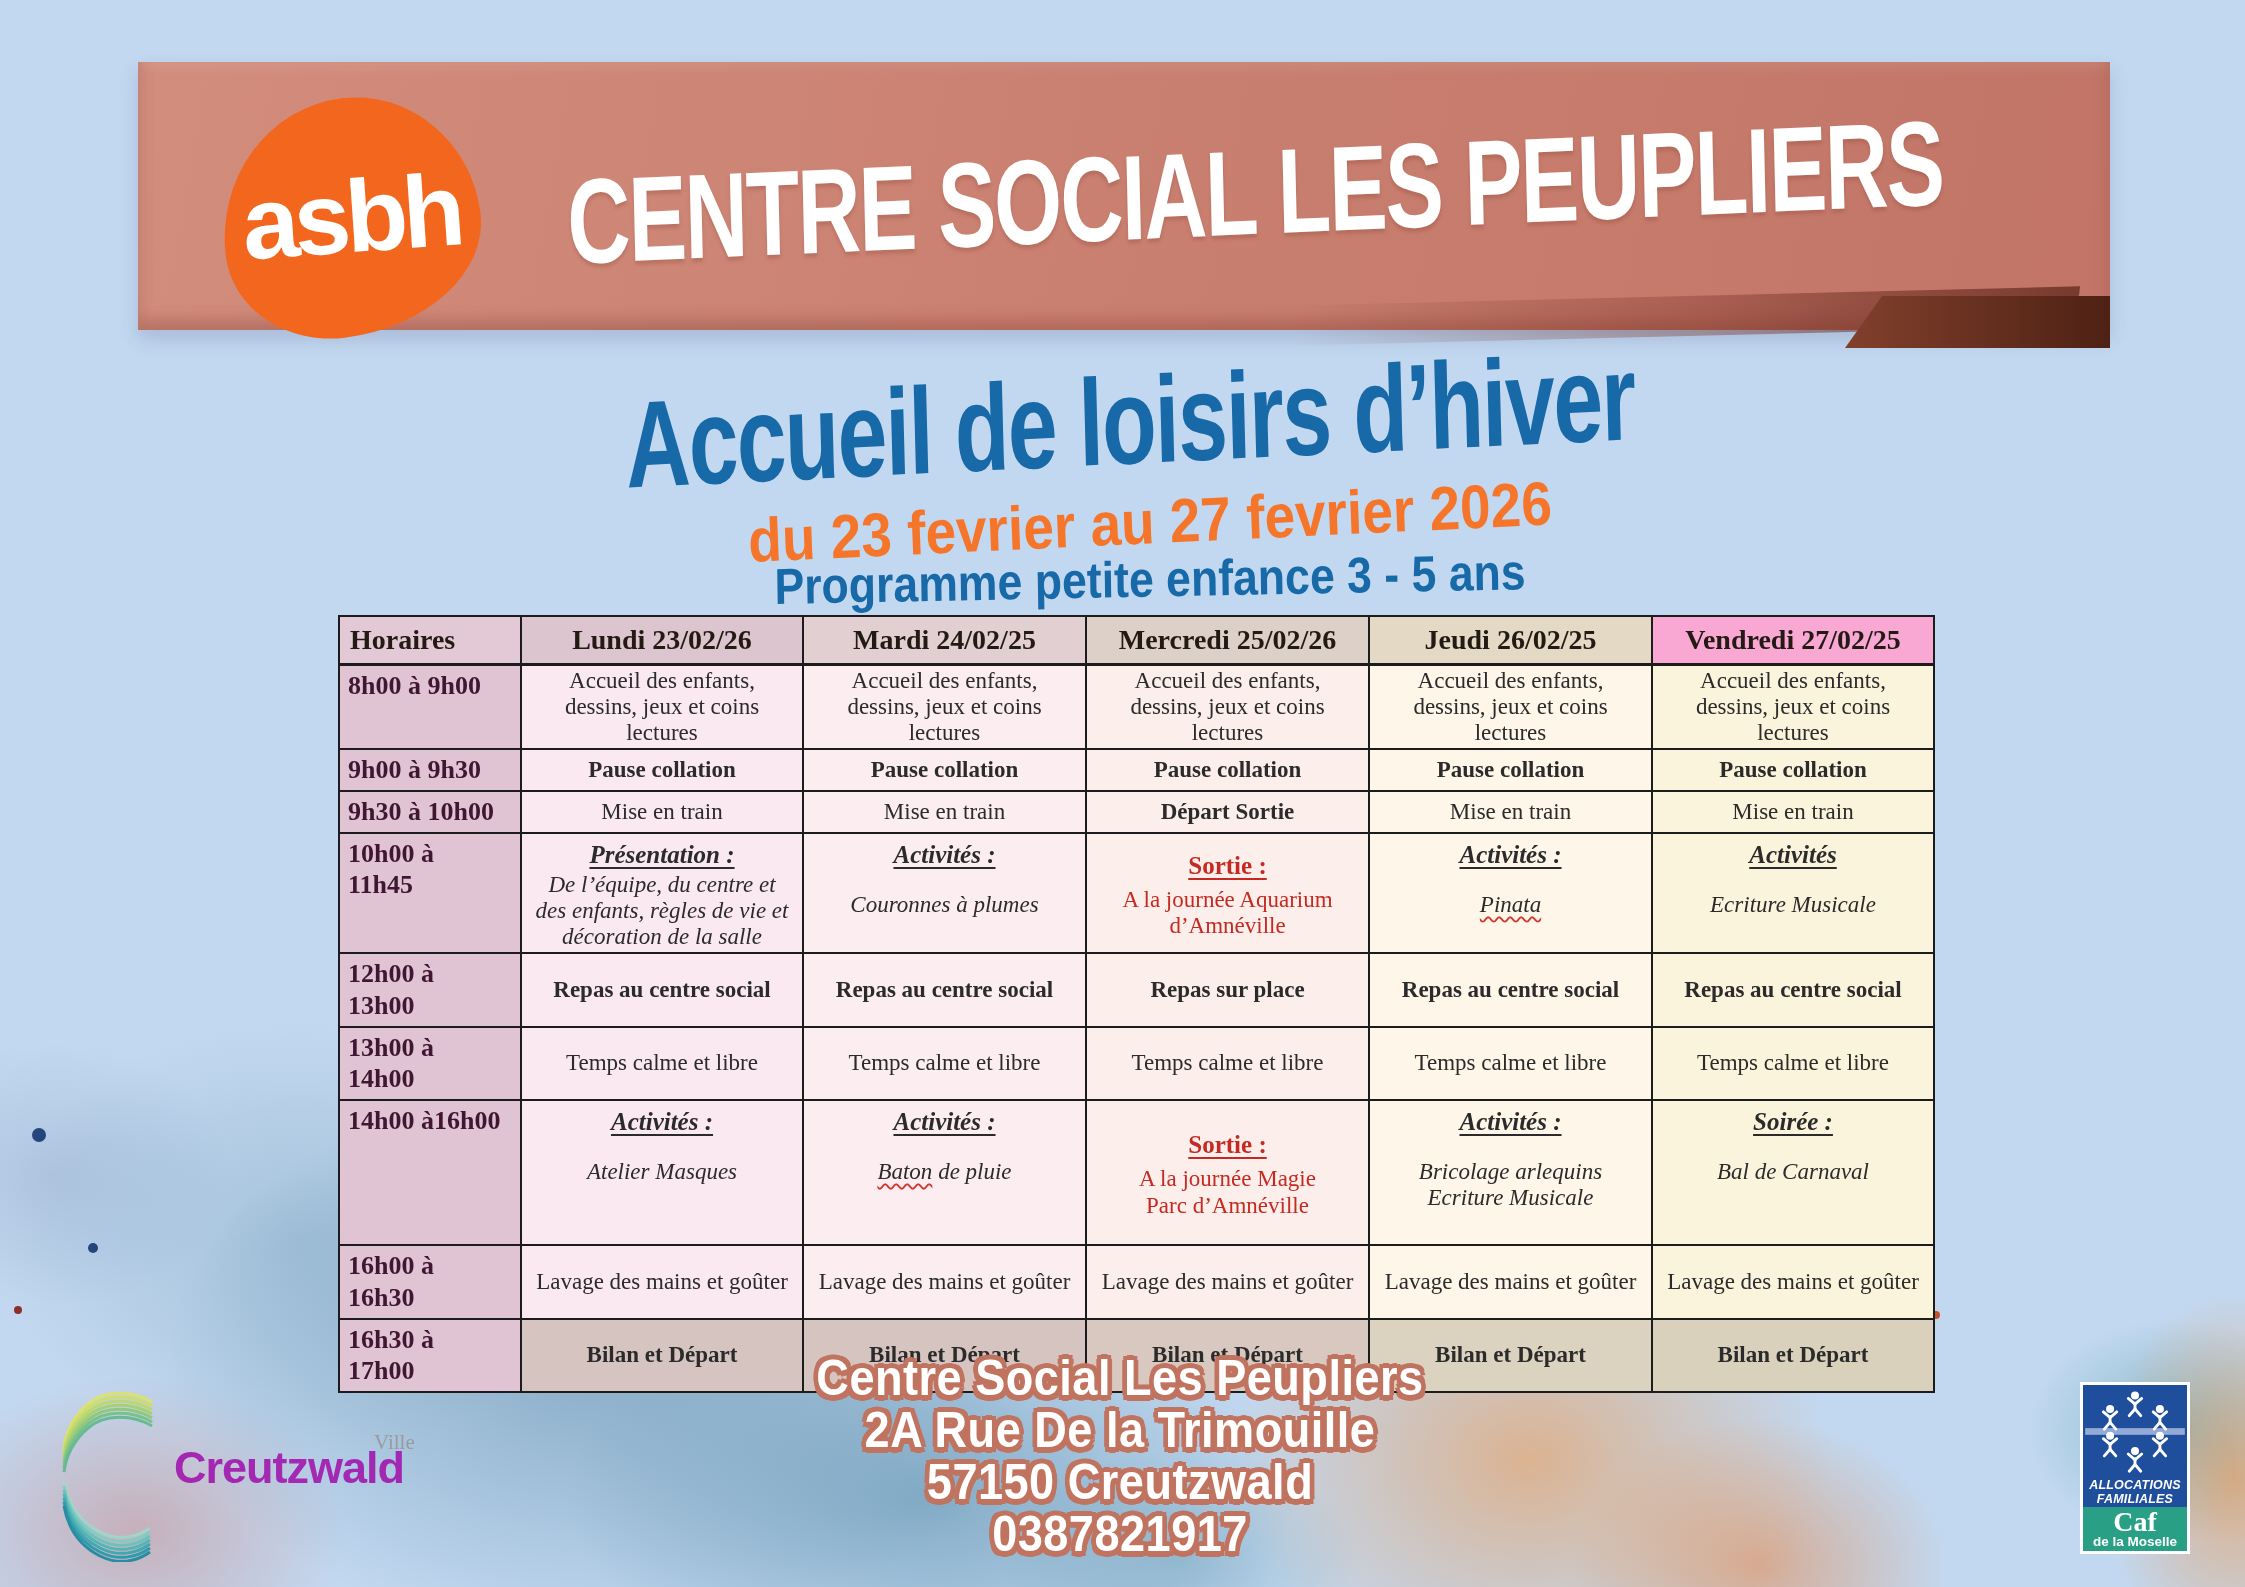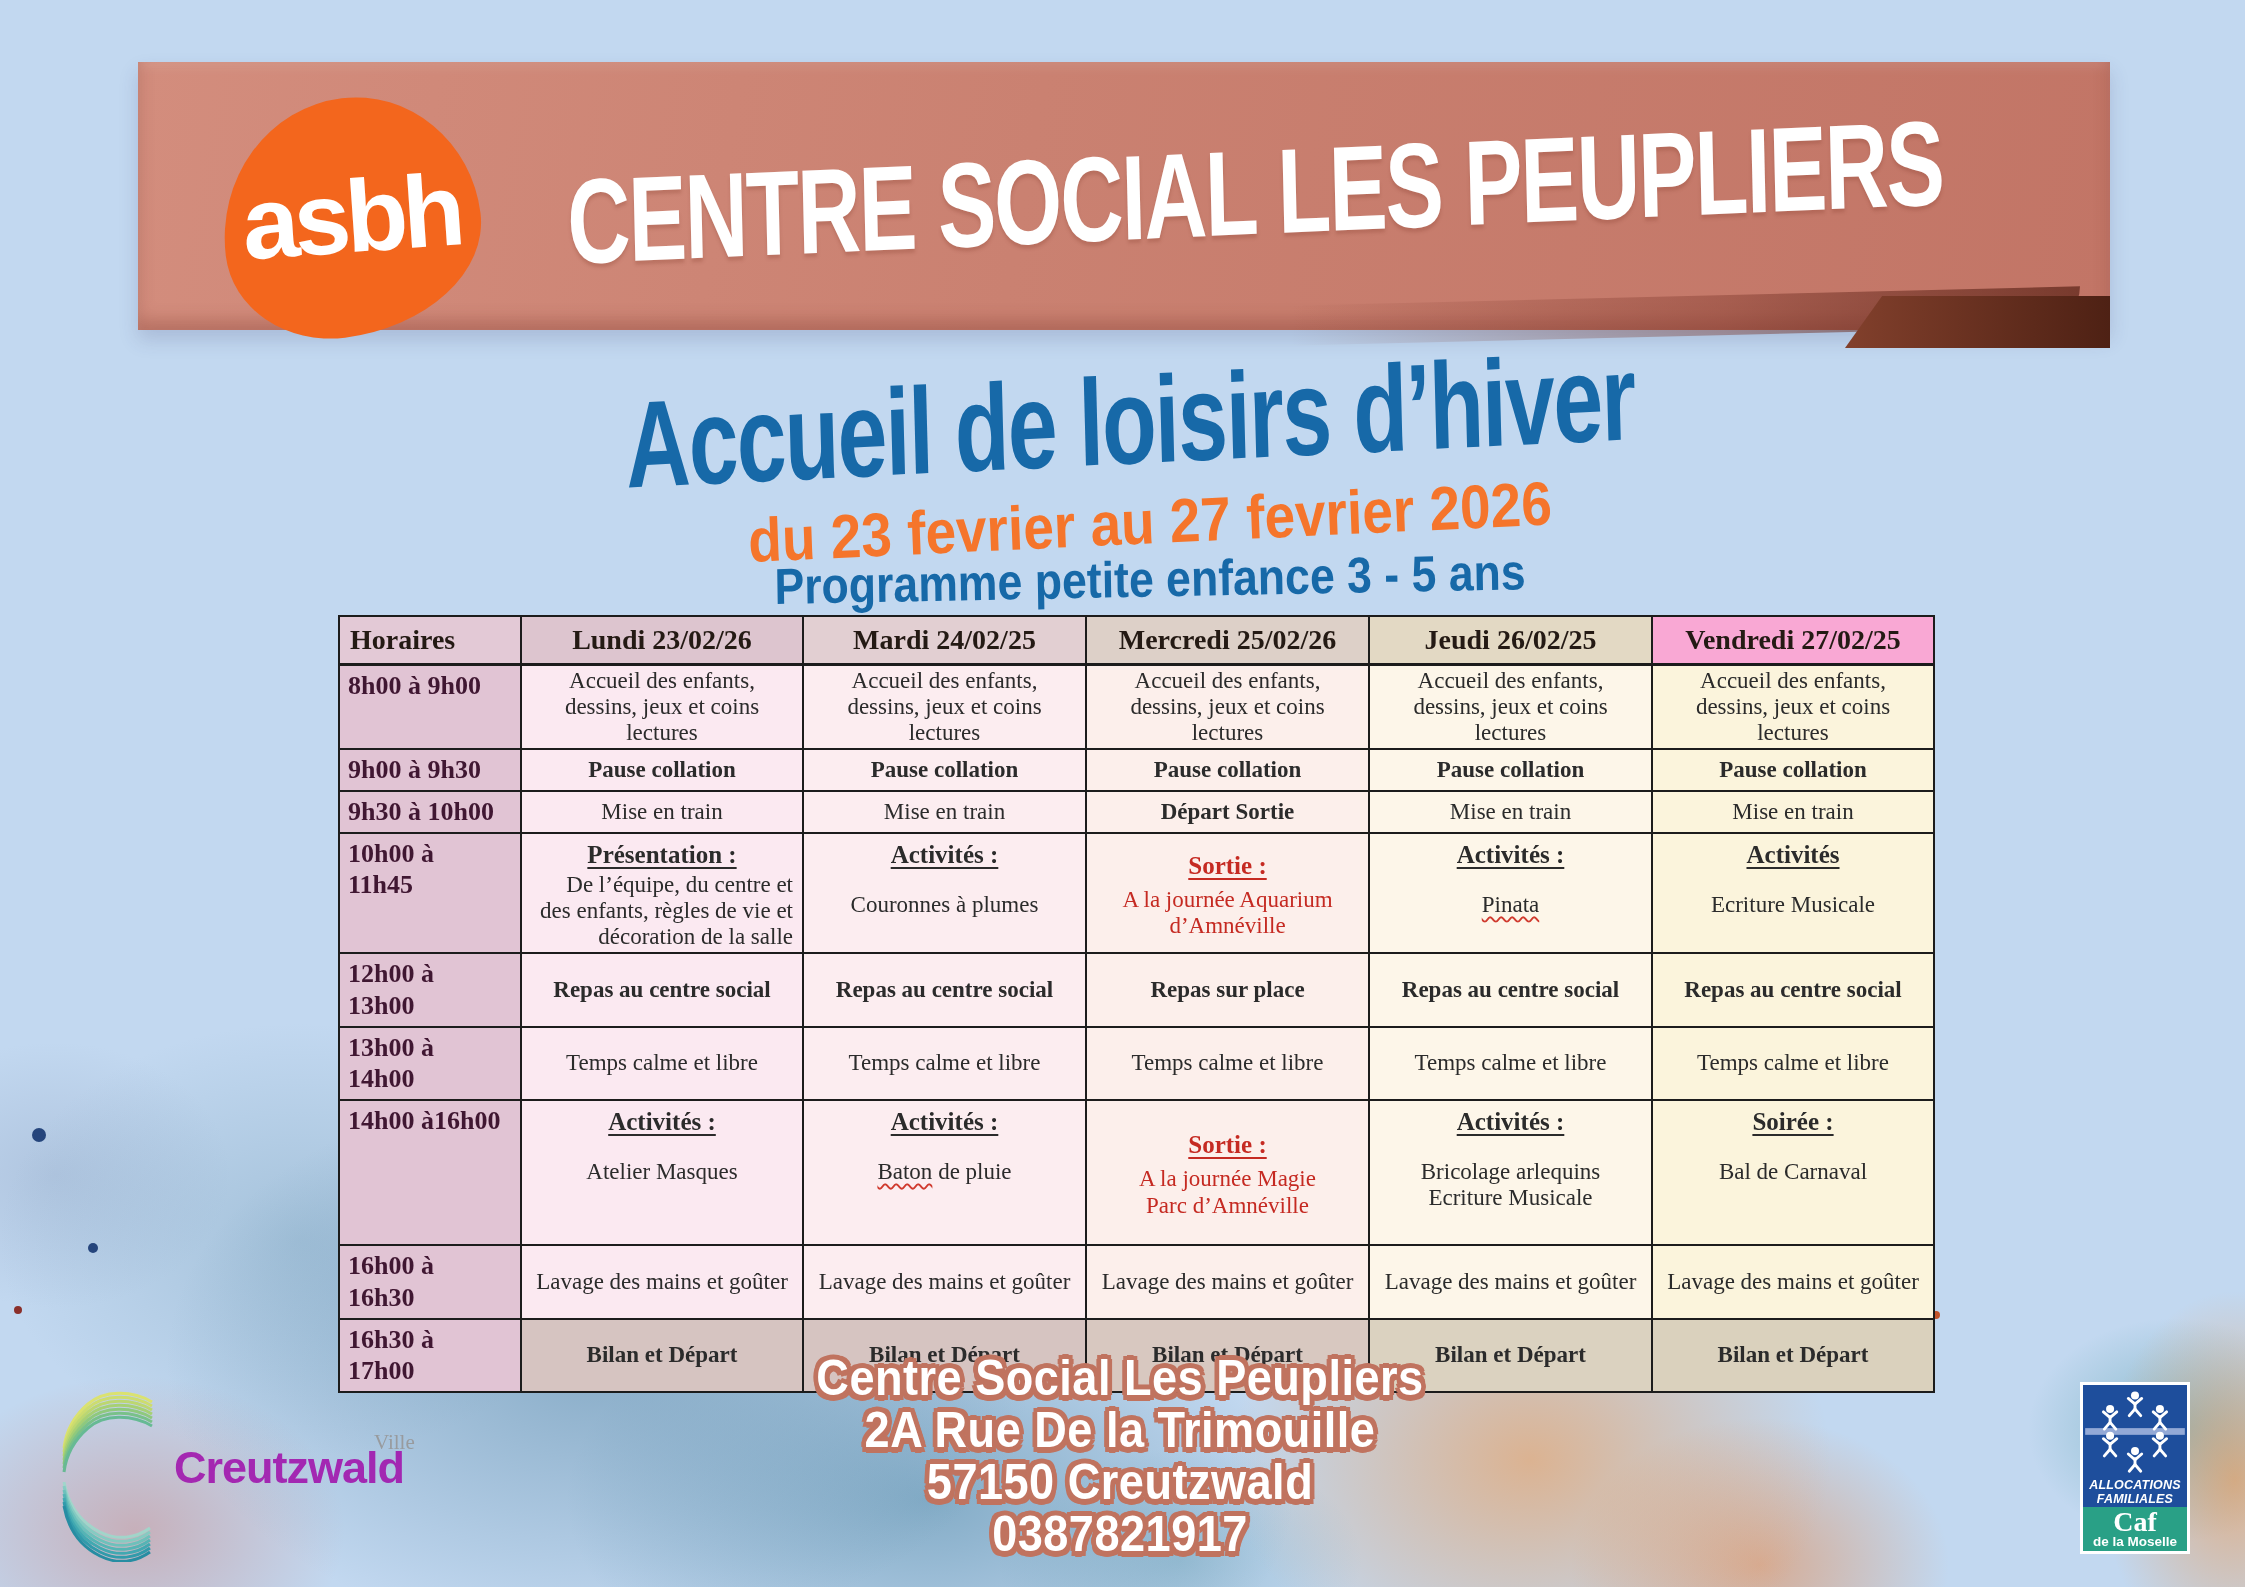--- a/index.html
+++ b/index.html
@@ -58,21 +58,21 @@
   .sched thead th.h0{text-align:left;padding-left:10px;}
   .h0{background:#e3c9d6;} .h1{background:#ddc5cf;} .h2{background:#e2cfd2;}
   .h3{background:#ddd0c8;} .h4{background:#e3d9c4;} .h5{background:#f9a8d4;}
   .timecell{background:#e1c4d4;color:#401732;font-size:26px;font-weight:bold;text-align:left;
     vertical-align:top;padding:4px 8px;line-height:1.22;}
   .c1{background:#fbe9f1;} .c2{background:#fcedf0;} .c3{background:#fcefeb;}
   .c4{background:#fdf6e9;} .c5{background:#fbf4dc;}
   tr.dark .c1,tr.dark .c2{background:#d6c4c1;} tr.dark .c3{background:#d8c8c0;}
   tr.dark .c4{background:#dbd2c0;} tr.dark .c5{background:#dad1bd;}
   .sched td{font-size:23px;color:#2b2b2b;text-align:center;vertical-align:middle;padding:2px 9px;line-height:1.14;}
-  td.vtop{vertical-align:top;}
+  td.vtop{vertical-align:top;font-style:italic;}
   .chead{font-size:25px;font-weight:bold;text-decoration:underline;text-decoration-thickness:2px;
     text-underline-offset:4px;margin-top:4px;line-height:1.2;}
   td.bold .cline{font-weight:bold;}
   td.red .chead,td.red .cline{color:#c52a22;}
   td.red .cbody{margin-top:6px;}
   .squig{text-decoration:underline;text-decoration-style:wavy;text-decoration-color:#d03a2e;
     text-decoration-thickness:2px;text-underline-offset:4px;}
 
   
   .footer{position:absolute;left:560px;top:1352px;width:1120px;text-align:center;color:#fff;
@@ -231,21 +231,21 @@
             </div>
           </td>
         </tr>
         <tr style="height: 117px; margin-left: 45px;">
           <th class="timecell">
             <div>10h00 à</div>
             <div>11h45</div>
           </th>
           <td class="c1 vtop">
             <div class="chead">Présentation :</div>
-            <div class="cbody" style="margin-top: 2px; text-align: right;">
+            <div class="cbody" style="margin-top: 2px;">
               <div class="cline">De l’équipe, du centre et des enfants, règles de vie et décoration de la salle</div>
             </div>
           </td>
           <td class="c2 vtop">
             <div class="chead">Activités :</div>
             <div class="cbody" style="margin-top: 22px;">
               <div class="cline">Couronnes à plumes</div>
             </div>
           </td>
           <td class="c3 red">

